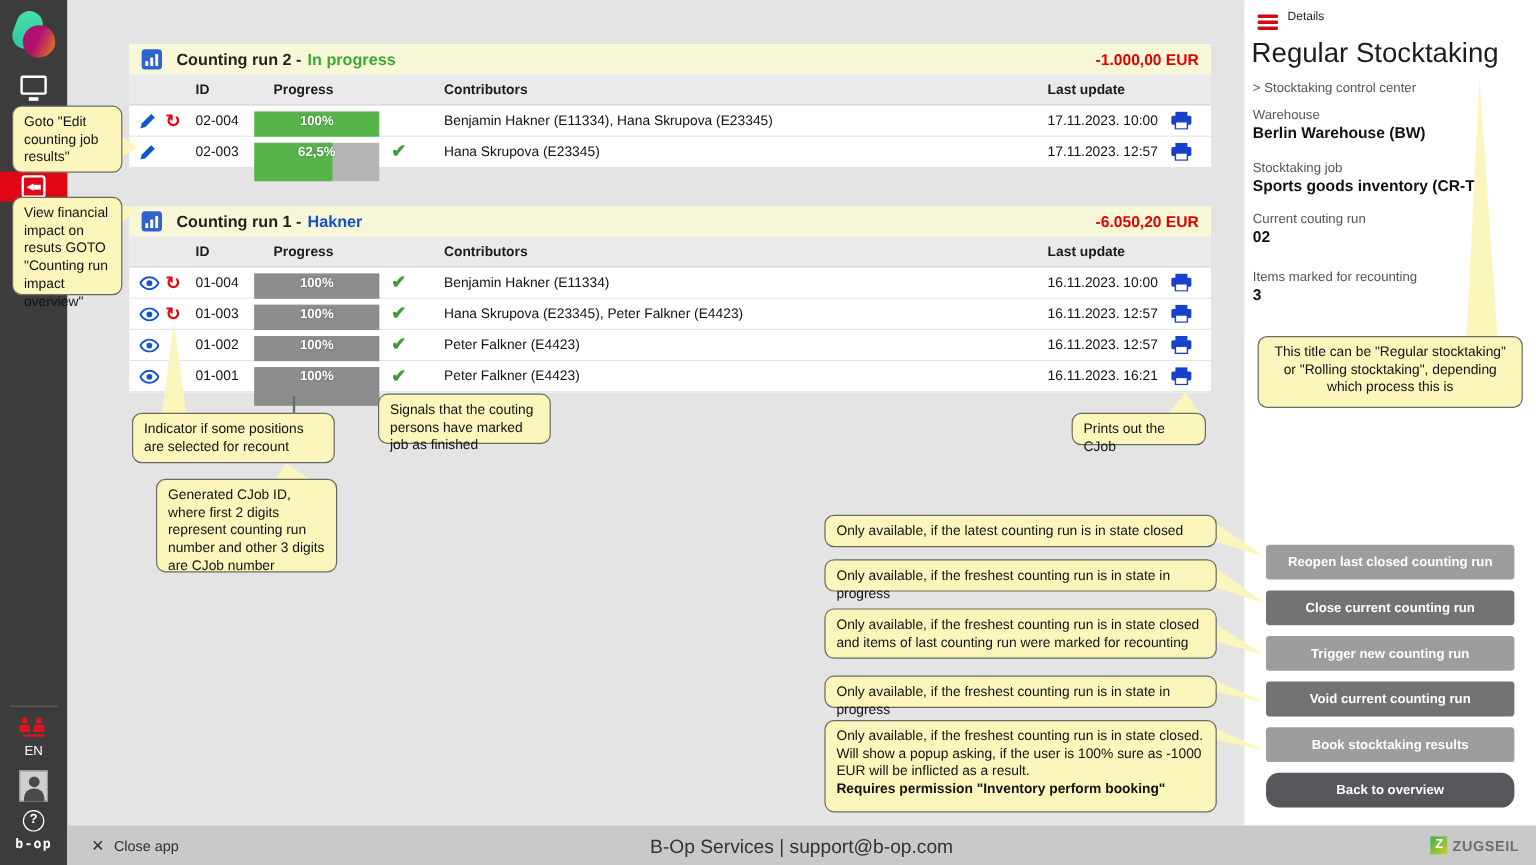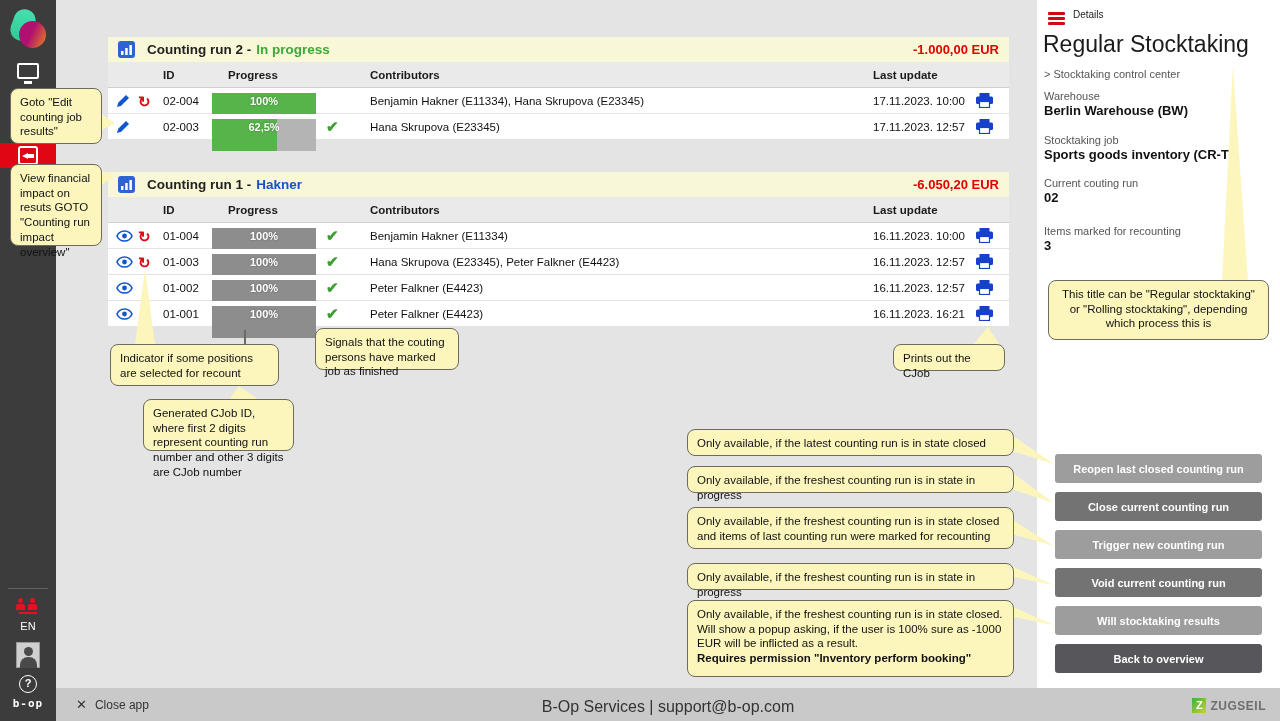--- a/index.html
+++ b/index.html
@@ -39,21 +39,21 @@
   .rpanel { position:absolute; left:1037px; top:0; width:243px; height:688px; background:#fff; z-index:1; }
   .hamb { position:absolute; left:11px; top:12px; width:17px; height:13px; }
   .hamb i { display:block; height:2.5px; background:#d00a14; border-radius:1px; margin-bottom:2.5px; }
   .det-head { position:absolute; left:36px; top:9px; font-size:10px; color:#222; }
   .det-title { position:absolute; left:6px; top:31px; font-size:23px; color:#1b1b1b; }
   .det-crumb { position:absolute; left:7px; top:68px; font-size:11px; color:#555; cursor:pointer; }
   .fld-l { position:absolute; left:7px; font-size:11px; color:#555; }
   .fld-v { position:absolute; left:7px; font-size:13px; font-weight:bold; color:#111; }
   .btn { position:absolute; left:18px; width:207px; height:29px; border:none; border-radius:3px;
     color:#fff; font-family:"Liberation Sans",sans-serif; font-size:11px; font-weight:bold; cursor:pointer; }
-  .btn.gray { background:#9d9d9d; } .btn.red { background:#737373; } .btn.dark { background:#57575b; }
+  .btn.gray { background:#9d9d9d; } .btn.red { background:#737373; } .btn.dark { background:#57575b;border-radius:11px; }
   
   .footer { position:absolute; left:56px; top:688px; width:1224px; height:33px; background:#c9c9c9; z-index:2; }
   .closeapp { position:absolute; left:20px; top:9px; font-size:12px; color:#333; cursor:pointer; }
   .closeapp .x { font-size:13px; margin-right:8px; }
   .svc { position:absolute; left:0; right:0; top:10px; text-align:center; font-size:16px; color:#333; }
   .zug { position:absolute; right:14px; top:8px; height:16px; }
   .zug .z { display:inline-block; width:14px; height:15px; background:linear-gradient(135deg,#3fae49,#c8d22f);
     color:#fff; font-weight:bold; font-size:11px; text-align:center; line-height:15px; vertical-align:middle; }
   .zug .t { display:inline-block; margin-left:4px; font-size:12px; font-weight:bold; color:#6e6e6e; vertical-align:middle; letter-spacing:0.5px; }
   
@@ -310,21 +310,21 @@
     <div class="fld-v" style="top:147px">Sports goods inventory (CR-T)</div>
     <div class="fld-l" style="top:177px">Current couting run</div>
     <div class="fld-v" style="top:190px">02</div>
     <div class="fld-l" style="top:225px">Items marked for recounting</div>
     <div class="fld-v" style="top:238px">3</div>
 
     <button class="btn gray" style="top:454px">Reopen last closed counting run</button>
     <button class="btn red" style="top:492px">Close current counting run</button>
     <button class="btn gray" style="top:530px">Trigger new counting run</button>
     <button class="btn red" style="top:568px">Void current counting run</button>
-    <button class="btn gray" style="top:606px">Will stocktaking results</button>
+    <button class="btn gray" style="top:606px">Book stocktaking results</button>
     <button class="btn dark" style="top:644px">Back to overview</button>
   </div>
 
   <div class="footer">
     <div class="closeapp">
       <span class="x">✕</span><span>Close app</span>
     </div>
     <div class="svc">B-Op Services | support@b-op.com</div>
     <div class="zug">
       <span class="z">Z</span><span class="t">ZUGSEIL</span>
@@ -335,21 +335,21 @@
   <div class="co" style="left:10px;top:88px;width:92px;height:56px">Goto "Edit counting job results"</div>
 
   <div class="tail" style="left:100px;top:170px;width:15px;height:16px;clip-path:polygon(0 0,0 100%,100% 35%)"></div>
   <div class="co" style="left:10px;top:164px;width:92px;height:82px">View financial impact on resuts GOTO "Counting run impact overview"</div>
 
   <div class="tail" style="left:133px;top:269px;width:24px;height:76px;clip-path:polygon(50% 0,8% 100%,92% 100%)"></div>
   <div class="thinline" style="left:244px;top:330px;height:14px"></div>
   <div class="co" style="left:110px;top:344px;width:169px;height:42px">Indicator if some positions are selected for recount</div>
 
   <div class="tail" style="left:226px;top:386px;width:36px;height:14px;clip-path:polygon(35% 0,8% 100%,92% 100%)"></div>
-  <div class="co" style="left:143px;top:399px;width:151px;height:52px">Generated CJob ID, where first 2 digits represent counting run number and other 3 digits are CJob number</div>
+  <div class="co" style="left:130px;top:399px;width:151px;height:78px">Generated CJob ID, where first 2 digits represent counting run number and other 3 digits are CJob number</div>
 
   <div class="tail" style="left:322px;top:327px;width:24px;height:18px;clip-path:polygon(35% 0,0 100%,100% 100%)"></div>
   <div class="co" style="left:315px;top:328px;width:144px;height:42px">Signals that the couting persons have marked job as finished</div>
 
   <div class="tail" style="left:973px;top:327px;width:27px;height:18px;clip-path:polygon(55% 0,0 100%,100% 100%)"></div>
   <div class="co" style="left:893px;top:344px;width:112px;height:27px">Prints out the CJob</div>
 
   <div class="tail" style="left:1222px;top:66px;width:26px;height:216px;clip-path:polygon(42% 0,0 100%,100% 100%)"></div>
   <div class="co" style="left:1048px;top:280px;width:221px;height:60px;text-align:center">This title can be "Regular stocktaking" or "Rolling stocktaking", depending which process this is</div>
 

